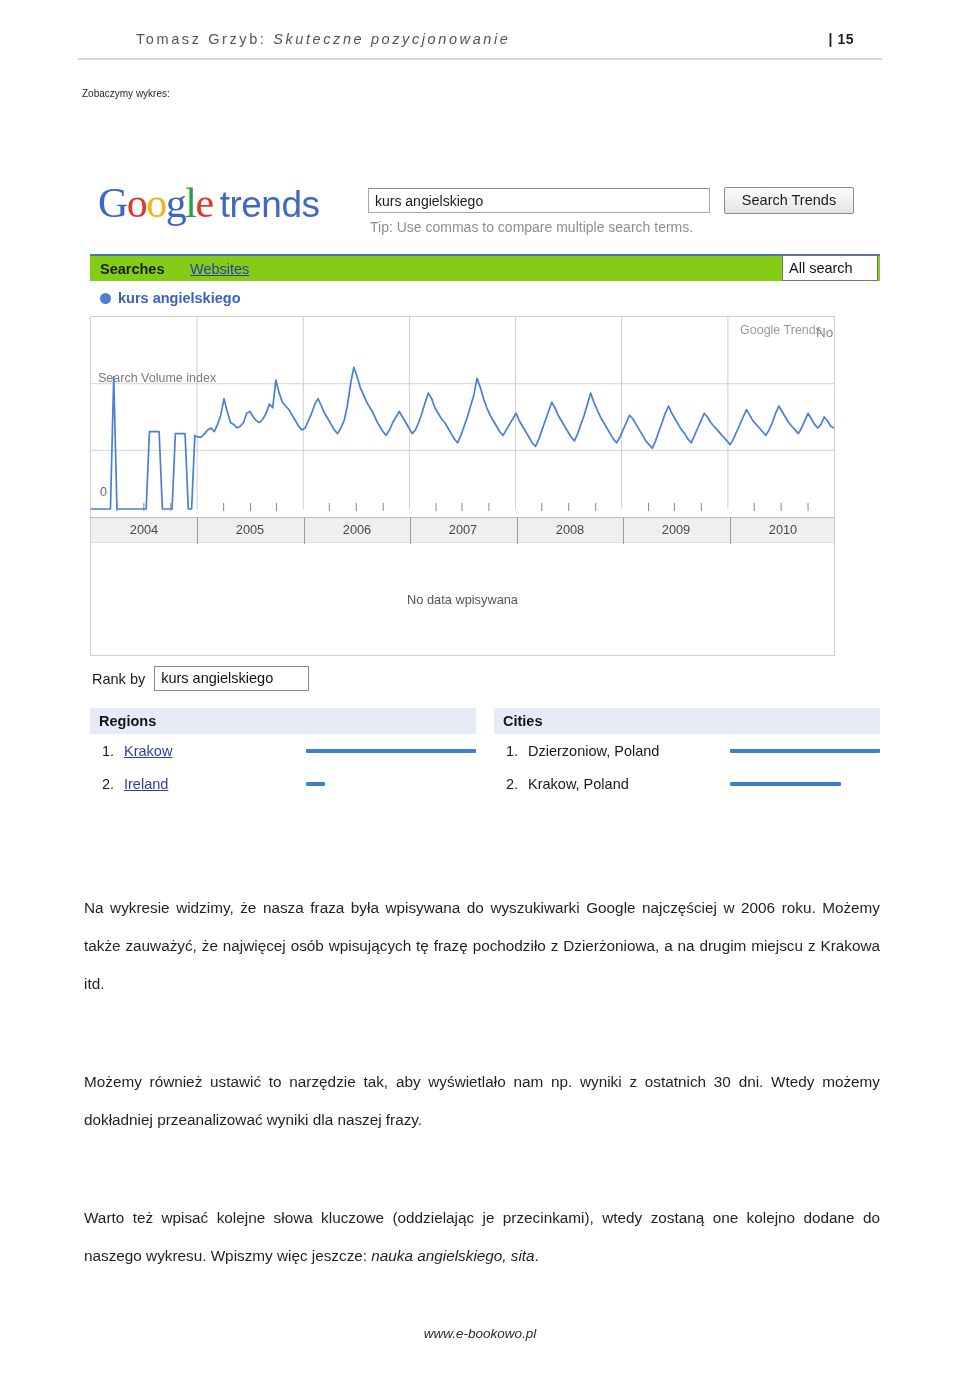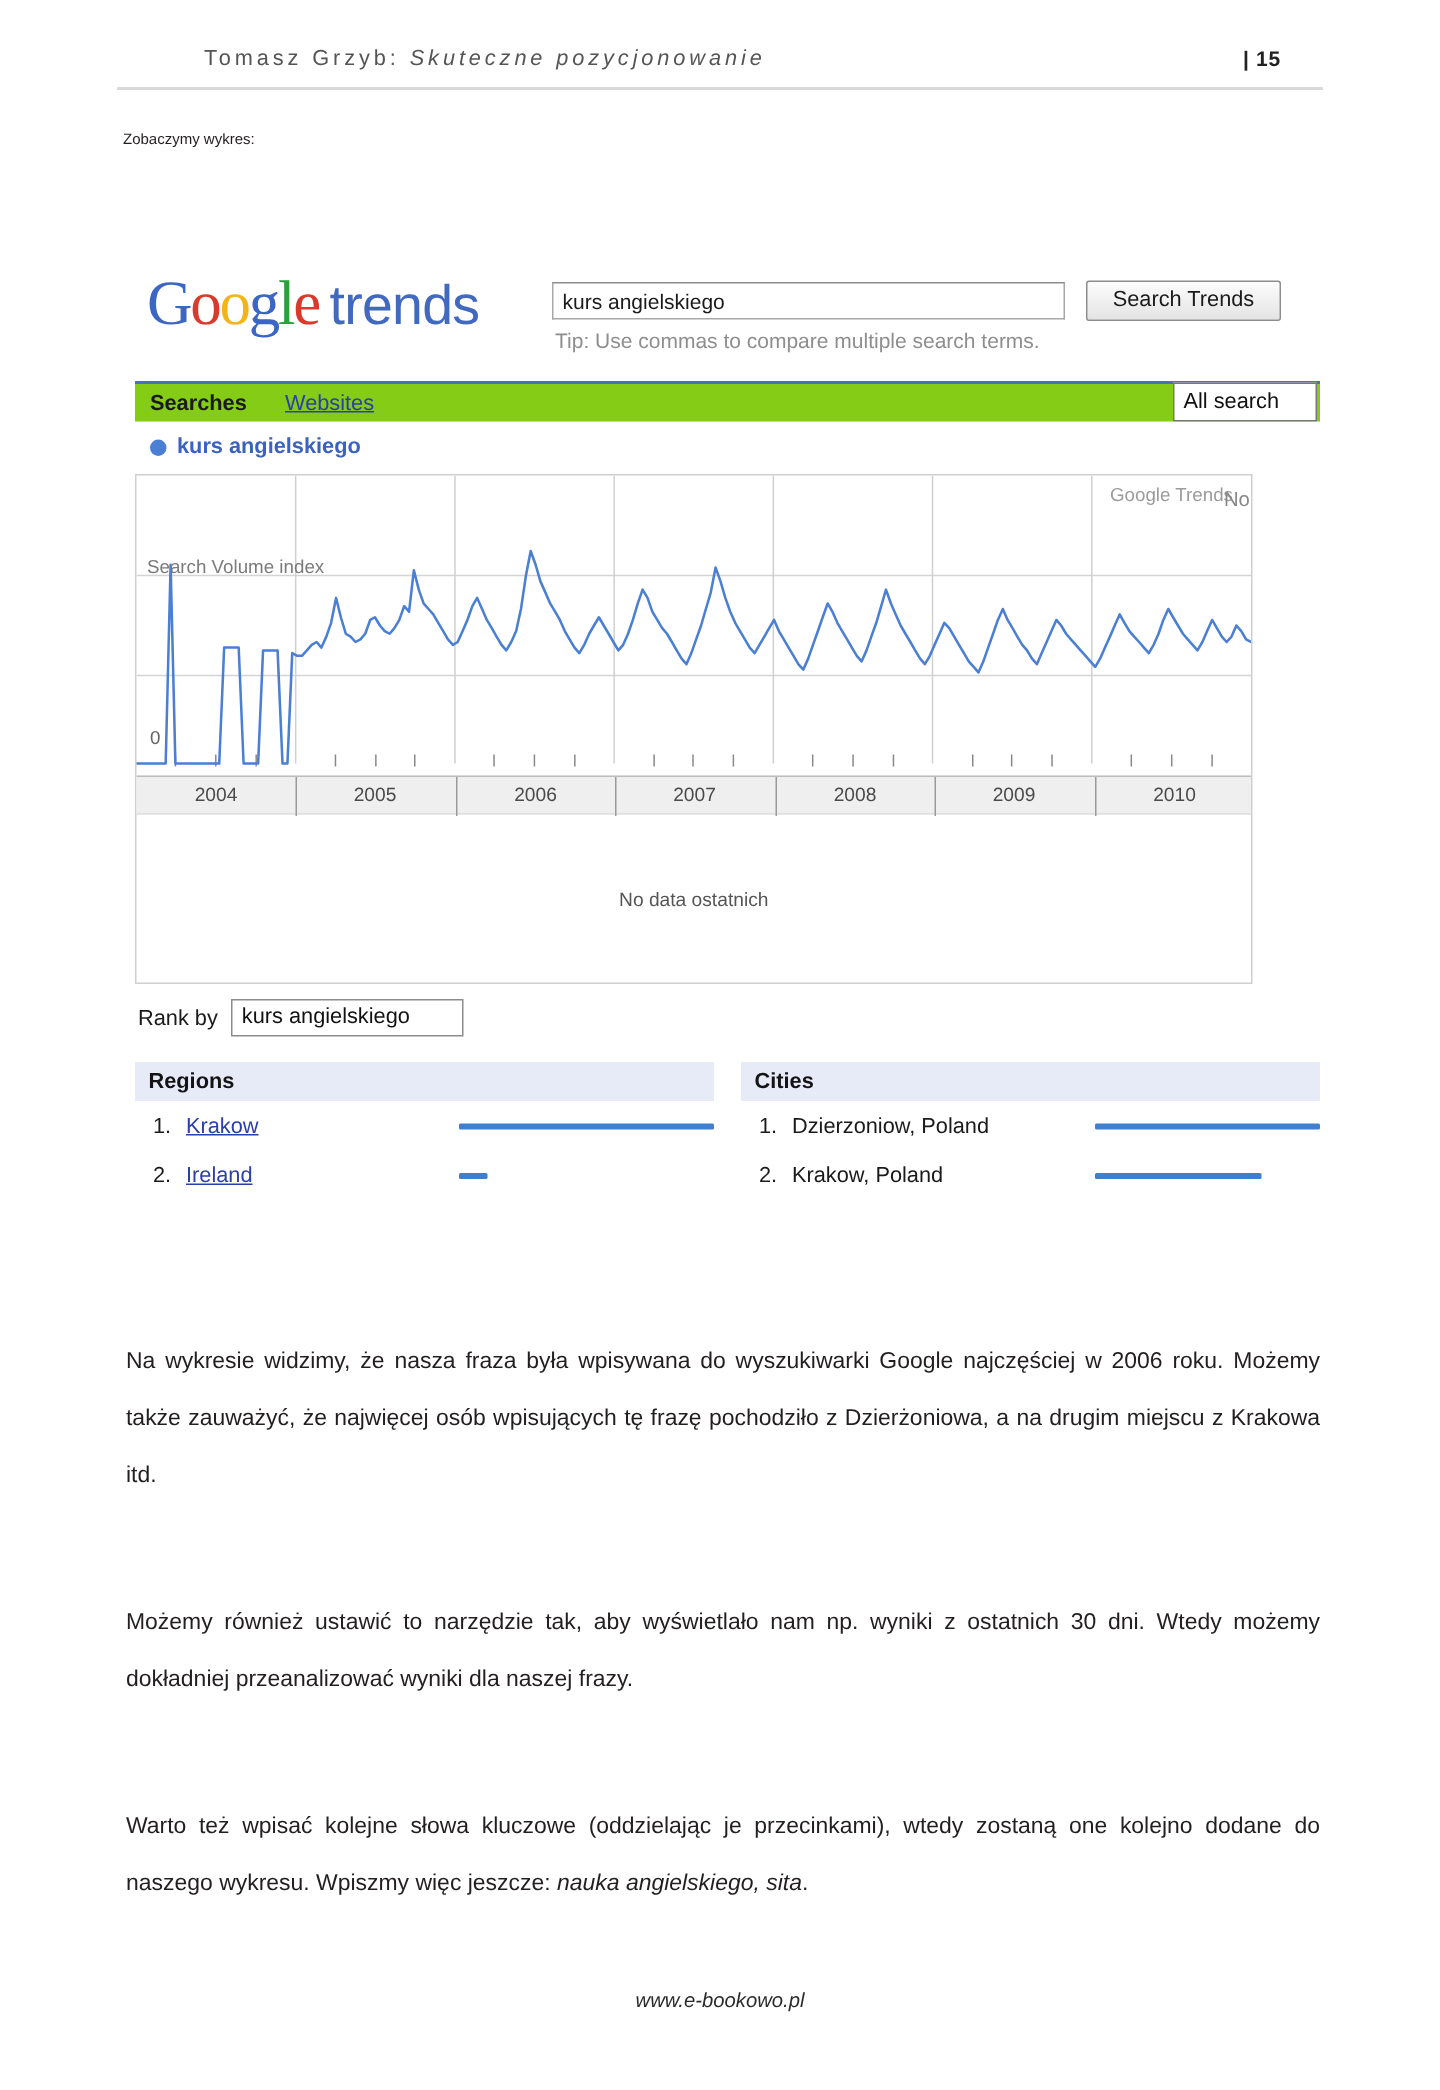--- a/index.html
+++ b/index.html
@@ -496,21 +496,21 @@
       <div class="sep" style="left:639px"></div>
       <div class="yr" style="left:0px">2004</div>
       <div class="yr" style="left:106px">2005</div>
       <div class="yr" style="left:213px">2006</div>
       <div class="yr" style="left:319px">2007</div>
       <div class="yr" style="left:426px">2008</div>
       <div class="yr" style="left:532px">2009</div>
       <div class="yr" style="left:639px">2010</div>
     </div>
 
-    <div class="chart-nodata">No data ostatnich</div>
+    <div class="chart-nodata">No data wpisywana</div>
   </div>
 
   <div class="gt-no-cut">No</div>
 
   <div class="gt-rankrow">
     <span class="rank-label">Rank by</span>
     <span class="rank-select">kurs angielskiego</span>
   </div>
 
   <div class="gt-tables">

